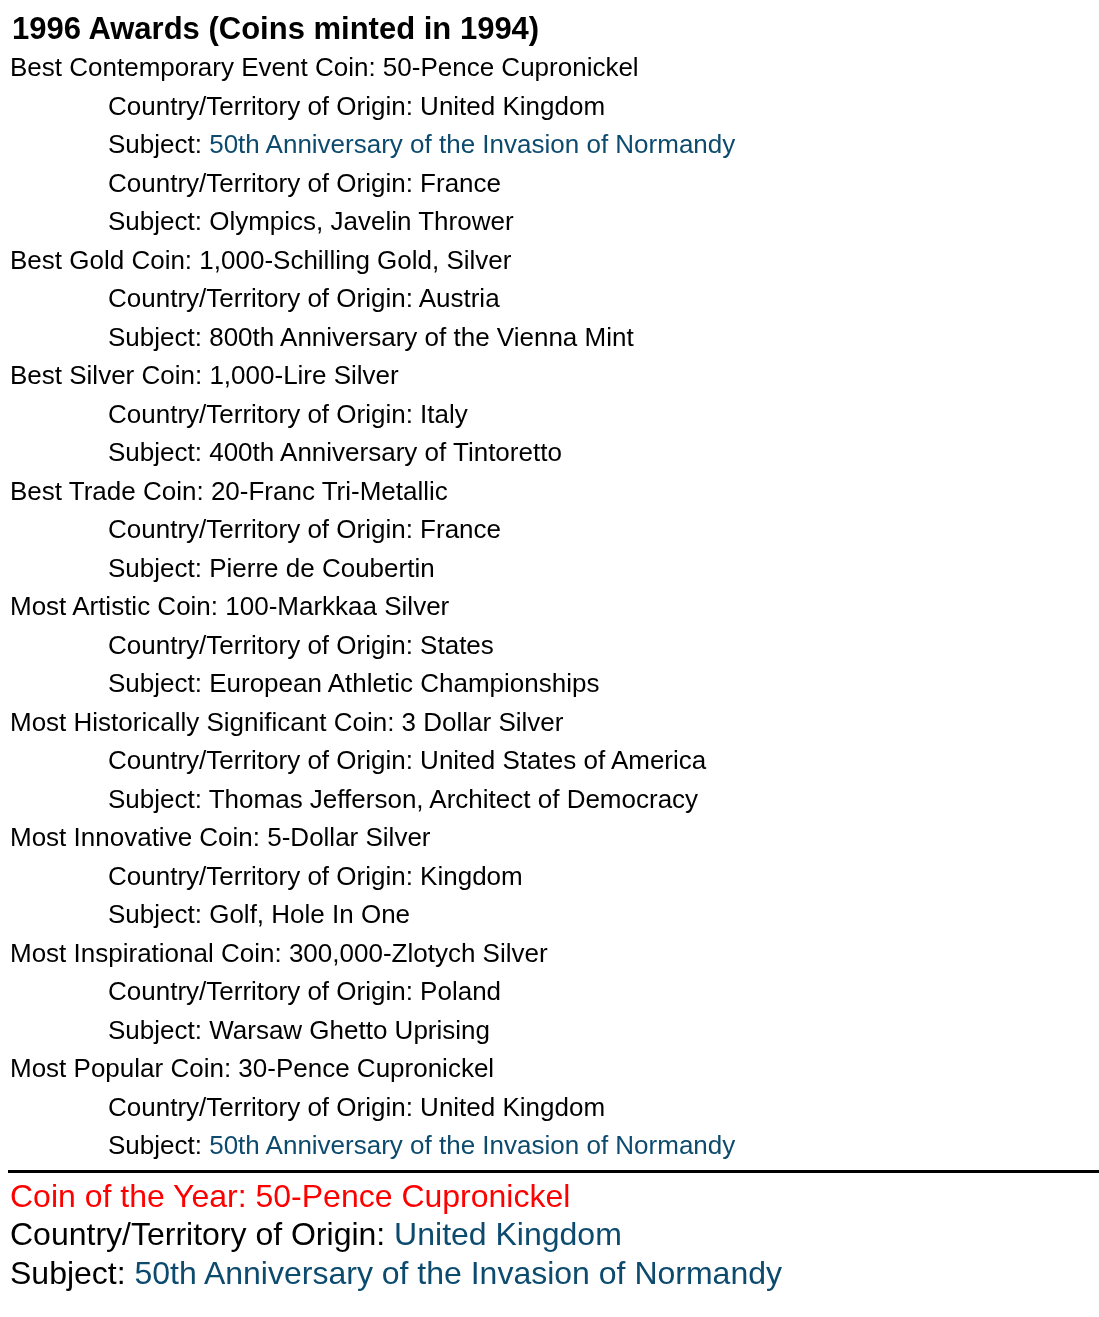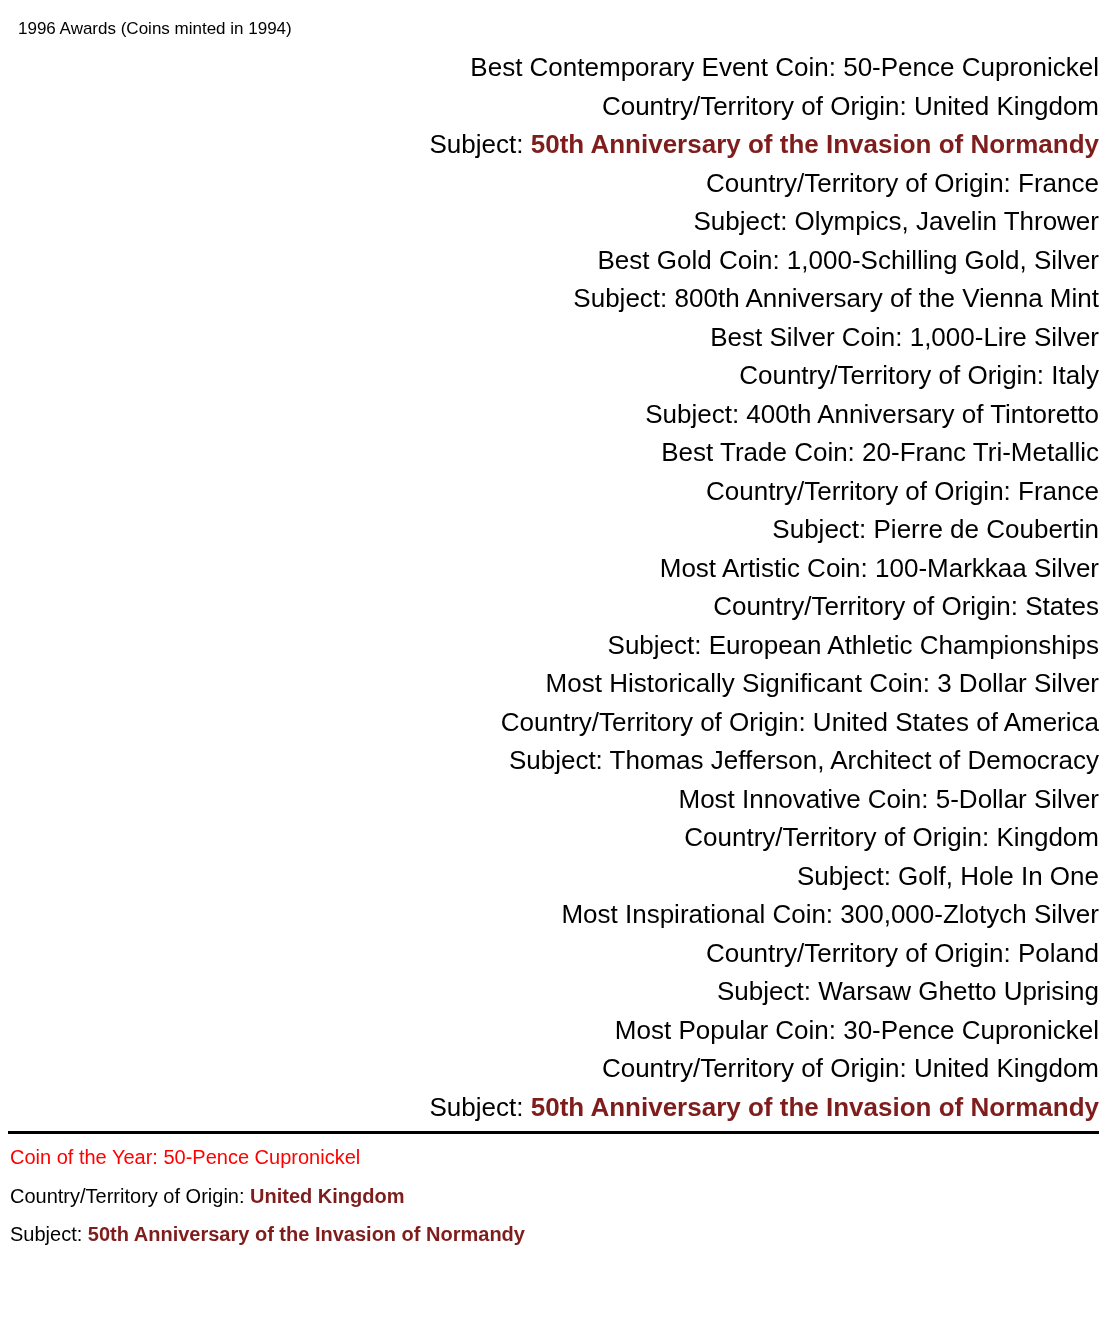--- a/index.html
+++ b/index.html
@@ -12,59 +12,57 @@
     height: 1317px;
     font-family: "Liberation Sans", sans-serif;
     color: #000000;
     overflow: hidden;
   }
   .page {
     padding: 10px 0 0 8px;
     box-sizing: border-box;
   }
   .doc-title {
-    font-size: 17px;
-    font-weight: normal;
+    font-size: 31px;
+    font-weight: bold;
     line-height: 38px;
-    margin: 0 0 0 10px;
+    margin: 0 0 0 4px;
     white-space: nowrap;
   }
   .award-list {
     margin: 0;
     padding: 0;
     list-style: none;
   }
   .award {
     margin: 0;
     padding: 0;
-    text-align: right;
   }
   .award-line {
     font-size: 26px;
     line-height: 38.5px;
     white-space: nowrap;
   }
   .award-title {
     margin-left: 2px;
   }
   .indent {
     margin-left: 100px;
   }
   .red {
-    color: #7f1d1d;
-    font-weight: bold;
+    color: #0c4a6e;
   }
   .rule {
     border: none;
     border-top: 3px solid #000000;
     margin: 5px 0 4px 0;
     width: 1093px;
   }
   .footer-line {
-    font-size: 20px;
+    font-size: 32px;
     line-height: 38.5px;
     white-space: nowrap;
     margin-left: 2px;
   }
   .footer-coty {
     color: #ff0000;
   }
 </style>
 </head>
 <body>
@@ -78,20 +76,21 @@
         <div class="award-line award-title">Best Contemporary Event Coin: 50-Pence Cupronickel</div>
         <div class="award-line indent"><span>Country/Territory of Origin:</span> <span>United Kingdom</span></div>
         <div class="award-line indent"><span>Subject:</span> <span class="red">50th Anniversary of the Invasion of Normandy</span></div>
       </div>
       <div class="award">
         <div class="award-line indent"><span>Country/Territory of Origin:</span> <span>France</span></div>
         <div class="award-line indent"><span>Subject:</span> <span>Olympics, Javelin Thrower</span></div>
       </div>
       <div class="award">
         <div class="award-line award-title">Best Gold Coin: 1,000-Schilling Gold, Silver</div>
+        <div class="award-line indent"><span>Country/Territory of Origin:</span> <span>Austria</span></div>
         <div class="award-line indent"><span>Subject:</span> <span>800th Anniversary of the Vienna Mint</span></div>
       </div>
       <div class="award">
         <div class="award-line award-title">Best Silver Coin: 1,000-Lire Silver</div>
         <div class="award-line indent"><span>Country/Territory of Origin:</span> <span>Italy</span></div>
         <div class="award-line indent"><span>Subject:</span> <span>400th Anniversary of Tintoretto</span></div>
       </div>
       <div class="award">
         <div class="award-line award-title">Best Trade Coin: 20-Franc Tri-Metallic</div>
         <div class="award-line indent"><span>Country/Territory of Origin:</span> <span>France</span></div>

